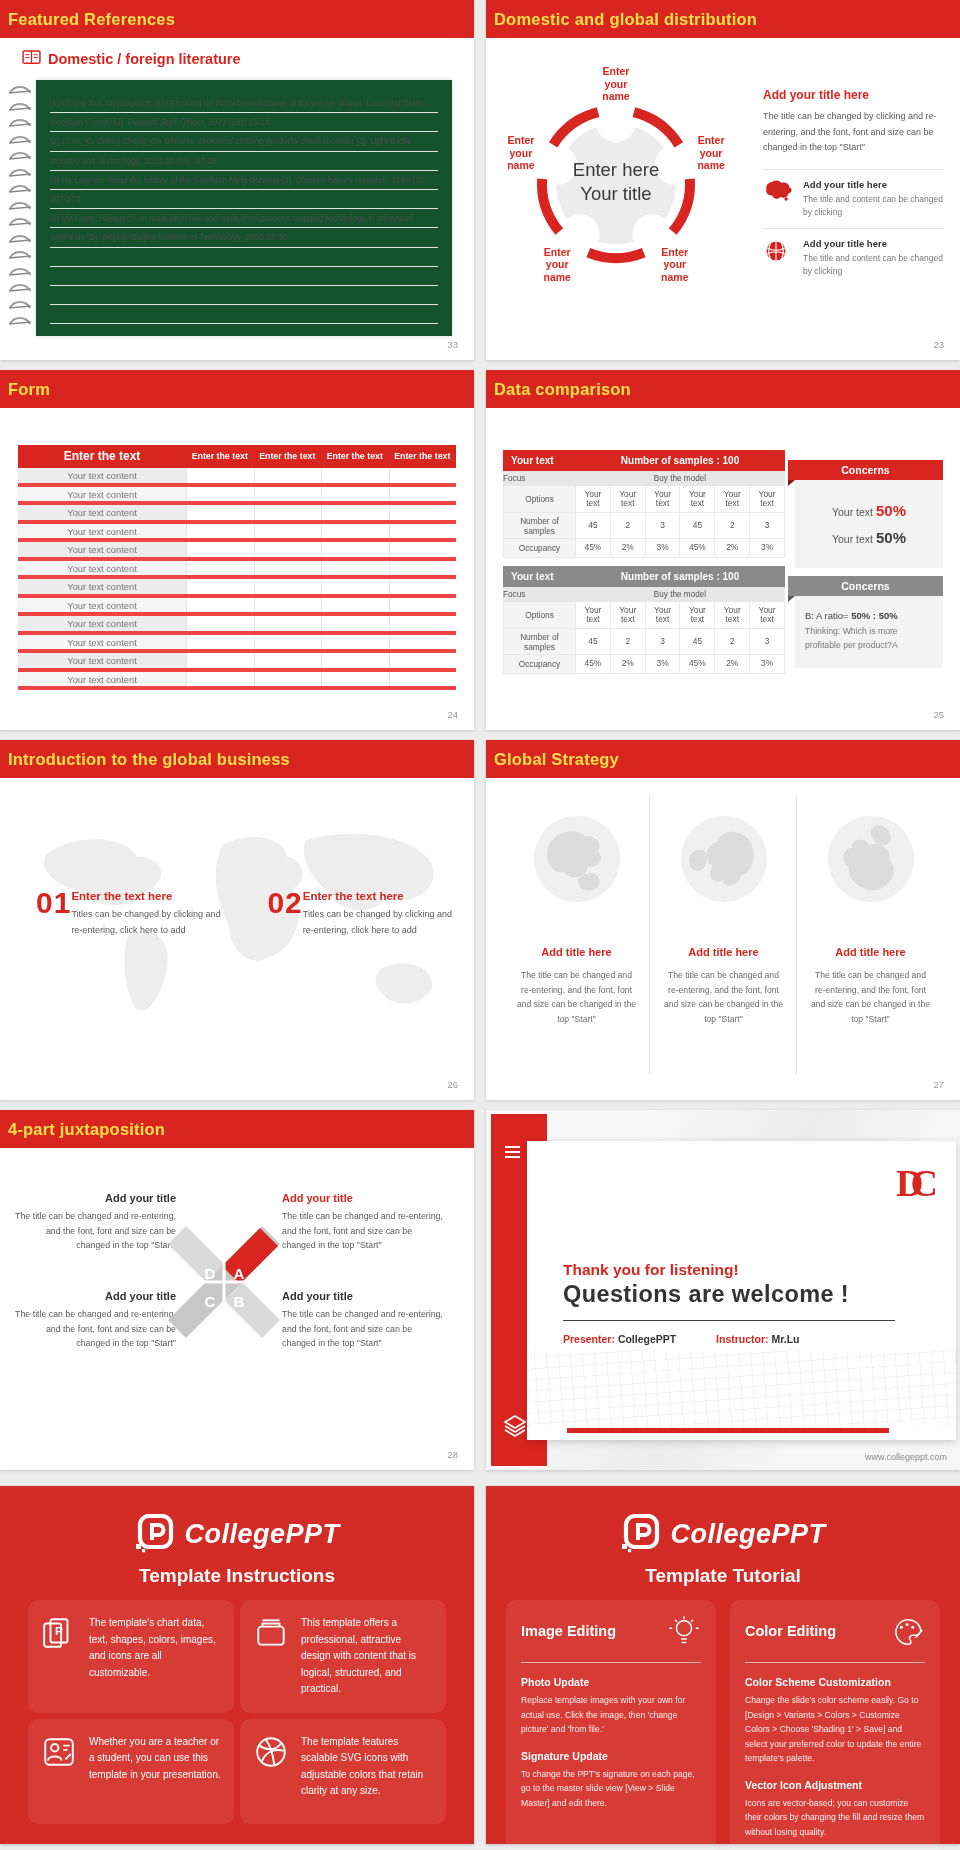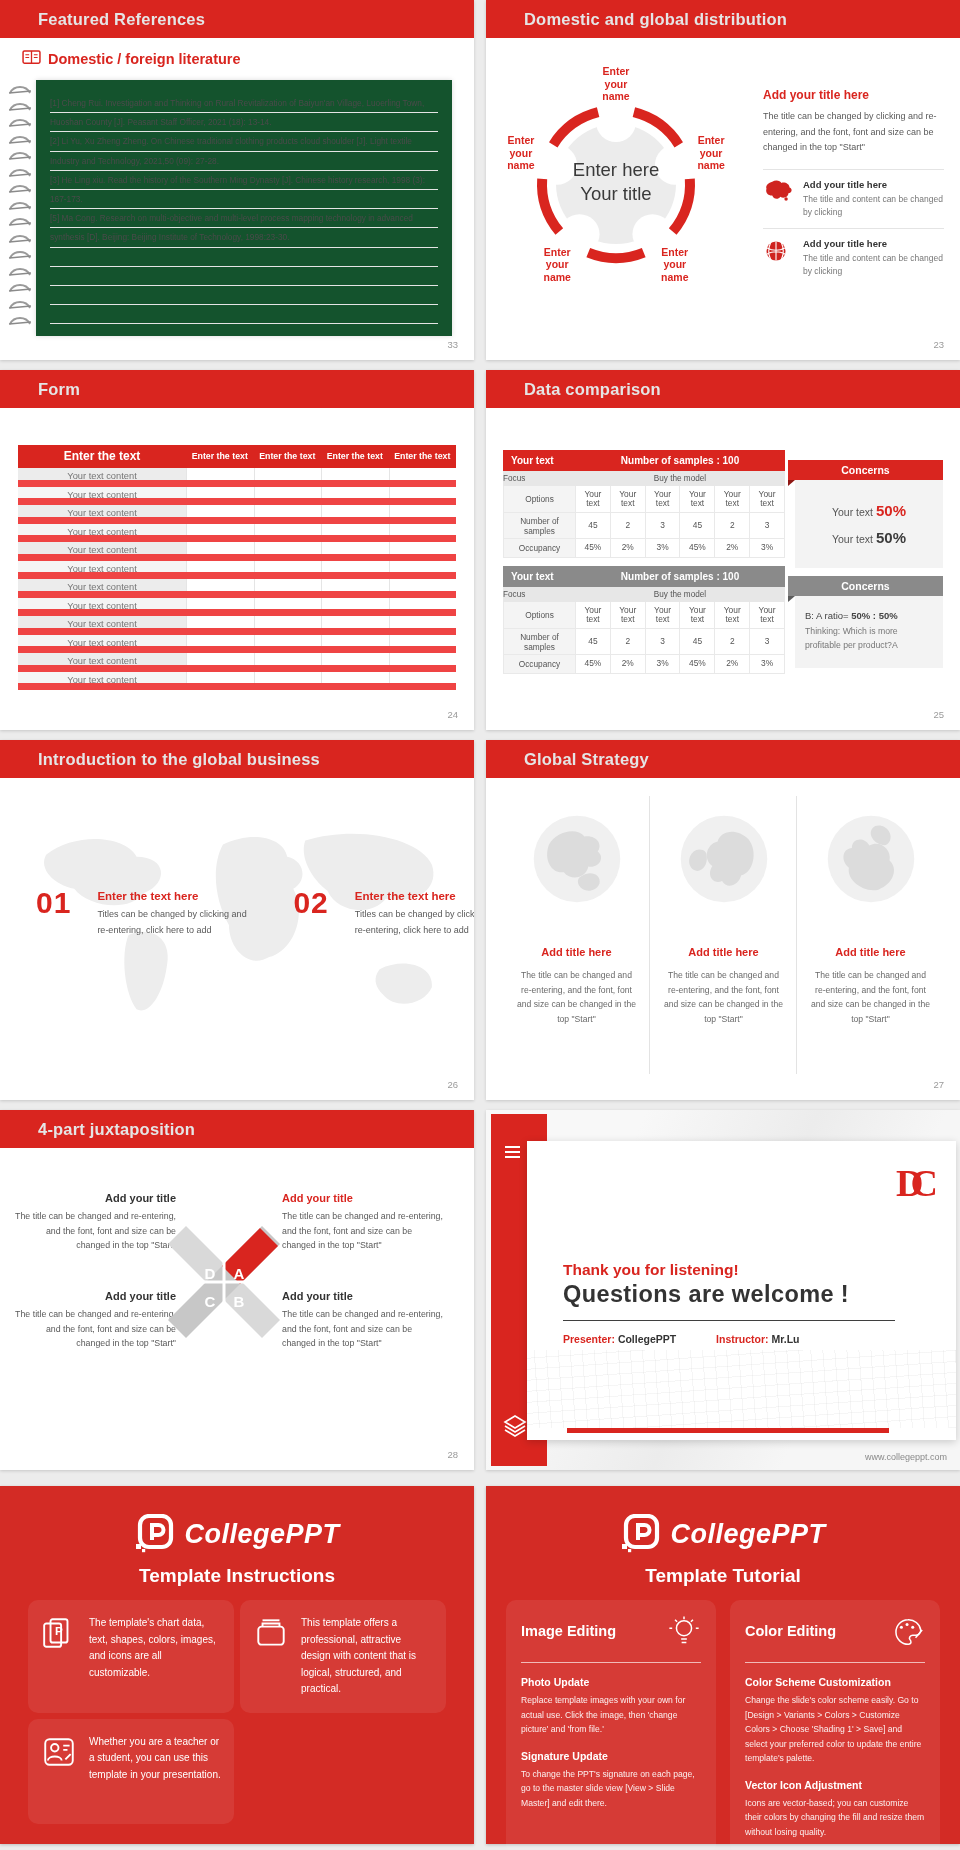--- a/index.html
+++ b/index.html
@@ -1,20 +1,20 @@
 <!DOCTYPE html>
 <html><head>
 <meta charset="utf-8">
 <style>
   * { margin:0; padding:0; box-sizing:border-box; }
   html,body { width:960px; background:#ececec; font-family:"Liberation Sans", sans-serif; }
   .page { position:relative; width:960px; height:1850px; background:#ececec; overflow:hidden; }
   .grid { display:grid; grid-template-columns:474px 474px; grid-template-rows:360px 360px 360px 360px 370px; column-gap:12px; row-gap:10px; }
   .slide { position:relative; width:474px; height:360px; background:#fff; box-shadow:0 1px 3px rgba(0,0,0,.16); overflow:hidden; }
-  .titlebar { height:38px; background:#d9251f; color:#e5e5e5; font-weight:bold; font-size:16.5px; line-height:38px; padding-left:38px; letter-spacing:.2px; }
+  .titlebar { height:38px; background:#d9251f; color:#fde047; font-weight:bold; font-size:16.5px; line-height:38px; padding-left:8px; letter-spacing:.2px; }
   .pagenum { position:absolute; right:16px; bottom:10px; font-size:9.5px; color:#9a9a9a; }
 
   
   .refs-heading { position:absolute; left:22px; top:50px; display:flex; align-items:center; gap:7px; color:#d9251f; font-weight:bold; font-size:14.5px; }
   .spiral { position:absolute; left:8px; top:84px; width:30px; display:flex; flex-direction:column; gap:6.5px; }
   .ring { width:24px; height:10px; }
   .refs-panel { position:absolute; left:36px; top:80px; right:22px; bottom:24px; background:#14532d; box-shadow:0 0 5px rgba(0,0,0,.15); padding:14px 14px 0; }
   .refs-lines { height:100%; font-size:8.3px; color:#4a4a4a; line-height:19.2px;
     background-image:repeating-linear-gradient(to bottom, transparent 0, transparent 18.2px, #e4e4e4 18.2px, #e4e4e4 19.2px); }
 
@@ -30,21 +30,21 @@
   .dist-item { display:flex; gap:10px; padding:9px 0 8px; border-top:1px solid #e4e4e4; }
   .dist-item-icon { width:30px; height:24px; flex:none; }
   .dist-item-title { font-size:9.5px; font-weight:bold; color:#333; margin-bottom:3px; }
   .dist-item-body { font-size:8.5px; color:#777; line-height:13.5px; }
 
   
   .form-table { position:absolute; left:18px; top:75px; width:438px; }
   .f-head { display:flex; height:23px; background:#d9251f; color:#fff; font-weight:bold; }
   .f-h0 { width:168px; font-size:12px; line-height:23px; text-align:center; }
   .f-h { flex:1; font-size:8.8px; line-height:23px; text-align:center; }
-  .f-row { display:flex; height:18.5px; border-bottom:7px solid #ef4444; }
+  .f-row { display:flex; height:18.5px; border-bottom:4px solid #ef4444; }
   .f-label { width:168px; background:#ececec; font-size:9.3px; color:#757575; text-align:center; line-height:17.5px; }
   .f-row.alt .f-label { background:#f5f5f5; }
   .f-cell { flex:1; border-left:1px solid #e5e5e5; }
 
   
   .ct { position:absolute; left:17px; width:282px; }
   .ct-head { display:flex; height:21px; color:#fff; font-weight:bold; font-size:10px; }
   .ct.red .ct-head { background:#d9251f; } .ct.gray .ct-head { background:#8a8a8a; }
   .ct-head .l { width:72px; padding-left:8px; line-height:21px; }
   .ct-head .r { flex:1; text-align:center; line-height:21px; font-weight:600; }
@@ -68,21 +68,21 @@
   .cn-line .val { font-size:15px; font-weight:bold; }
   .cn-line .val.red { color:#d9251f; } .cn-line .val.dark { color:#3b3b3b; }
   .cn-body.left { padding:14px 10px 16px; }
   .cn-ratio { font-size:9.5px; color:#444; }
   .cn-ratio .val { font-weight:bold; }
   .cn-note { font-size:8.7px; color:#777; line-height:13.5px; margin-top:4px; }
 
   
   .map { position:absolute; left:16px; top:52px; width:442px; height:290px; }
   .gb-items { position:absolute; top:148px; left:36px; display:flex; gap:42px; }
-  .gb-item { display:flex; gap:26px; }
+  .gb-item { display:flex; gap:0; }
   .gb-num { font-size:30px; font-weight:800; color:#d9251f; line-height:30px; letter-spacing:1px; }
   .gb-heading { font-size:11.5px; font-weight:bold; color:#d9251f; margin:2px 0 5px; }
   .gb-body { font-size:9px; color:#595959; line-height:15.5px; width:154px; }
 
   
   .gs-col { position:absolute; top:58px; width:145px; text-align:center; }
   .gs-div { position:absolute; top:56px; bottom:26px; width:1px; background:#e3e3e3; }
   .gs-globe { margin:14px auto 0; display:block; }
   .gs-heading { margin-top:40px; font-size:11px; font-weight:bold; color:#d9251f; }
   .gs-body { margin:10px auto 0; width:120px; font-size:8.6px; color:#6a6a6a; line-height:14.5px; }
@@ -673,20 +673,31 @@
         <span class="inst-icon">
           <svg width="36" height="36" viewBox="0 0 34 34" fill="none" stroke="#fff" stroke-width="1.8">
                 <rect x="4" y="5" width="26" height="24" rx="4"></rect>
                 <circle cx="13" cy="13" r="3.5"></circle>
                 <path d="M6.5 25 c0 -5 13 -5 13 0"></path>
                 <path d="M21 11 h6 M21 15 h4 M23 24 l5 -5"></path>
               </svg>
         </span>
         <div class="inst-text">Whether you are a teacher or a student, you can use this template in your presentation.</div>
       </div>
+      <div class="inst-card">
+        <span class="inst-icon">
+          <svg width="36" height="36" viewBox="0 0 34 34" fill="none" stroke="#fff" stroke-width="1.8">
+                <circle cx="17" cy="17" r="13"></circle>
+                <path d="M6 11 c7 5 16 5 21 -3"></path>
+                <path d="M8 27 c3 -9 11 -14 21 -11"></path>
+                <path d="M12 5 c5 7 7 15 8 24"></path>
+              </svg>
+        </span>
+        <div class="inst-text">The template features scalable SVG icons with adjustable colors that retain clarity at any size.</div>
+      </div>
     </div>
   </section>
 
   <section class="panel">
     <div class="panel-logo">
       <svg width="40" height="40" viewBox="0 0 40 40">
         <rect x="6" y="2" width="31" height="31" rx="9" fill="none" stroke="#fff" stroke-width="4.2"></rect>
         <path d="M18 26 V11 h6.5 a5 5 0 0 1 0 10 H18" fill="none" stroke="#fff" stroke-width="4"></path>
         <rect x="2" y="30" width="5" height="5" fill="#fff"></rect>
             <rect x="8" y="35" width="3.2" height="3.2" fill="#fff"></rect>

